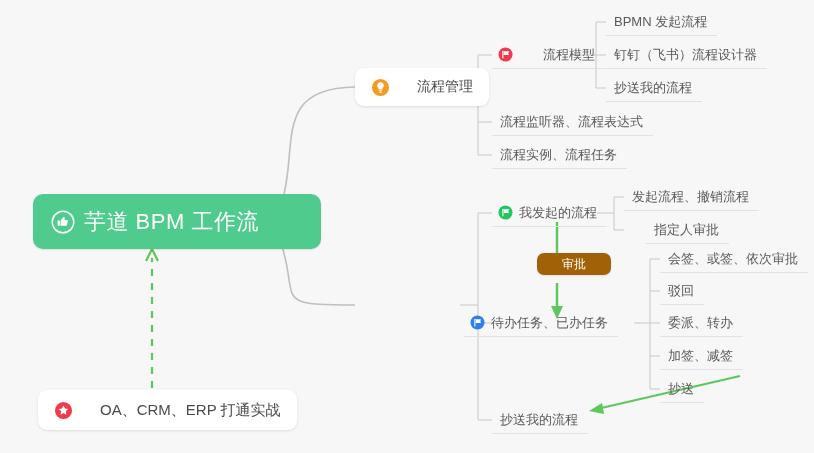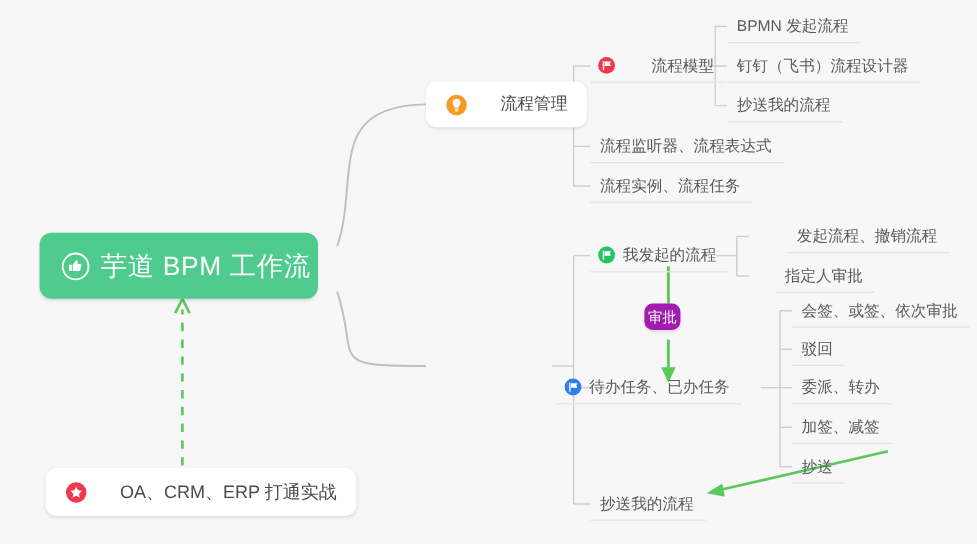--- a/index.html
+++ b/index.html
@@ -10,21 +10,21 @@
     overflow:hidden;
     position:relative;
   }
   #canvas{position:absolute;left:0;top:0;width:814px;height:453px;}
   svg.links{position:absolute;left:0;top:0;width:814px;height:453px;pointer-events:none;}
 
   
   .node{position:absolute;display:flex;align-items:center;box-sizing:border-box;white-space:nowrap;}
 
   .root{
-    left:33px;top:194px;width:232px;height:55px;
+    left:33px;top:194px;width:288px;height:55px;
     background:#4ecb8d;border-radius:10px;
     padding:0 18px;color:#fff;
     font-size:22px;letter-spacing:.5px;
     box-shadow:0 1px 2px rgba(0,0,0,.10);
   }
   .root .label{font-size:22px;}
 
   .card{
     background:#fff;border-radius:9px;
     box-shadow:0 1px 3px rgba(0,0,0,.10);
@@ -47,23 +47,23 @@
   .icn{
     display:inline-flex;align-items:center;justify-content:center;
     border-radius:50%;flex:0 0 auto;margin-right:7px;
   }
   .icn svg{display:block;}
   .icn-lg{width:24px;height:24px;margin-right:9px;}
   .icn-md{width:19px;height:19px;}
   .icn-sm{width:15px;height:15px;margin-right:6px;}
 
   .tag{
-    position:absolute;background:#a21caf;color:#fff;
+    position:absolute;background:#a16207;color:#fff;
     border-radius:7px;font-size:12px;
-    padding:5px 3px;line-height:1;
+    padding:5px 25px;line-height:1;
     box-shadow:0 1px 2px rgba(0,0,0,.10);
   }
   .tag-approve{left:537px;top:253px;}
 </style>
 </head>
 <body>
 
 <div id="canvas">
 
   <svg class="links" viewBox="0 0 814 453">
@@ -176,21 +176,21 @@
     <span class="icn icn-sm">
       <svg viewBox="0 0 16 16" width="15" height="15">
         <circle cx="8" cy="8" r="7.5" fill="#22c55e"></circle>
         <rect x="4.6" y="4" width="1.2" height="8.2" rx="0.5" fill="#fff"></rect>
         <path d="M6.2 4.6h5.1c.4 0 .6.4.4.7l-.9 1.3.9 1.3c.2.3 0 .7-.4.7H6.2V4.6z" fill="#fff"></path>
       </svg>
     </span>
     <span>我发起的流程</span>
   </div>
 
-  <div class="node leaf" style="left:656px;top:183px;">
+  <div class="node leaf" style="left:624px;top:183px;">
     <span>发起流程、撤销流程</span>
   </div>
   <div class="node leaf" style="left:624px;top:216px;margin-left:22px;">
     <span>指定人审批</span>
   </div>
 
   <div class="tag tag-approve">
     <span>审批</span>
   </div>
 

